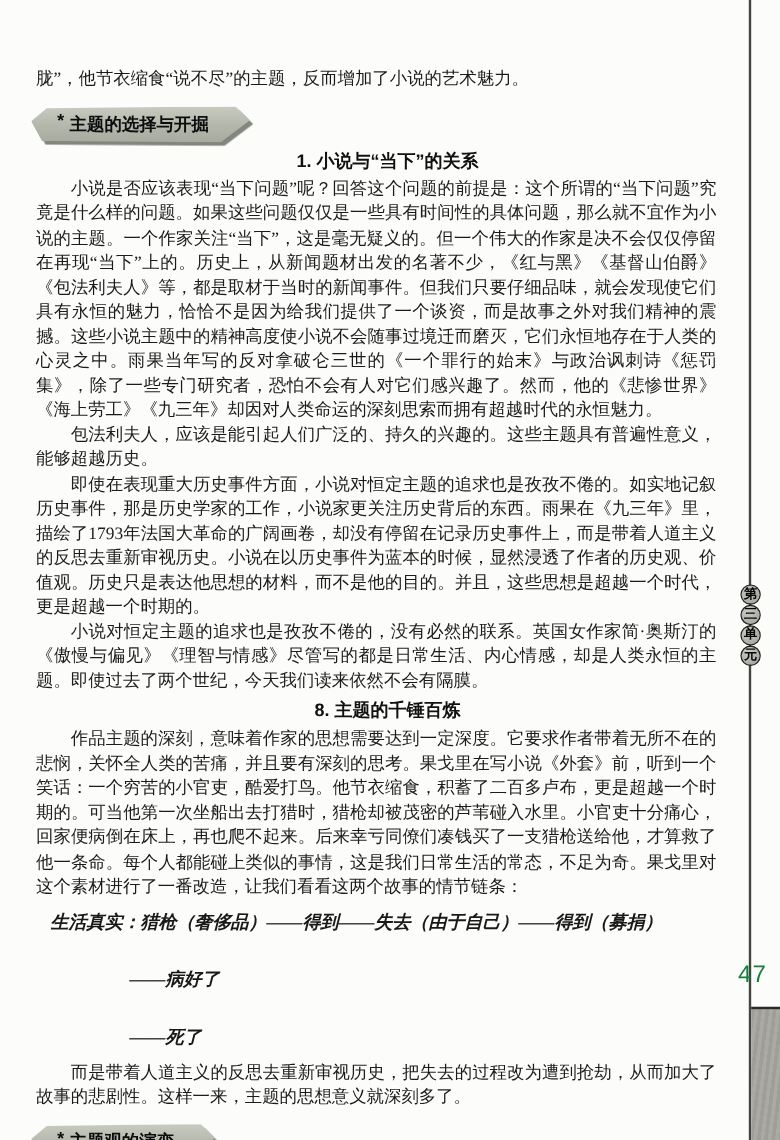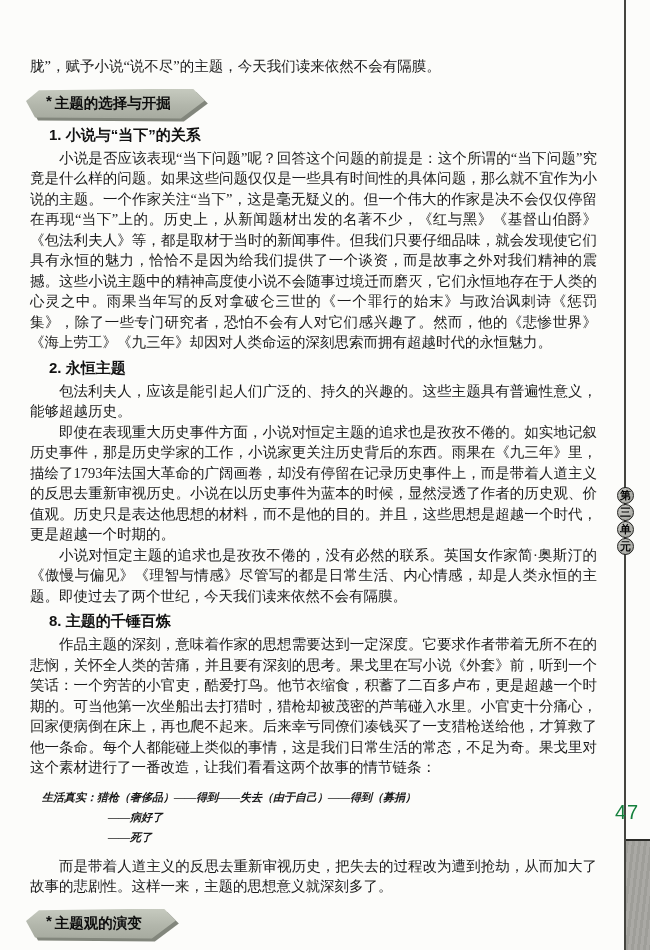--- a/index.html
+++ b/index.html
@@ -12,41 +12,41 @@
   
   .content{position:absolute;left:30px;top:56px;width:567px;}
   p.body{
     margin:0;font-size:14.5px;line-height:20.5px;
     text-align:justify;text-indent:2em;letter-spacing:0;
   }
   p.cont{text-indent:0;}
   h3.sub{
     font-family:"Liberation Sans","DejaVu Sans",sans-serif;
     font-size:15px;font-weight:bold;color:#111;
-    margin:4px 0 3px 19px;line-height:21px;
+    margin:4px 0 3px 19px;line-height:21px;text-align:center;
   }
   
   .ribbon-wrap{width:max-content;margin:12px 0 5px -4px;
     filter:drop-shadow(3px 3px 0 #82867c);}
   .ribbon{
     background:linear-gradient(180deg,#c6cabf 0%,#b2b6ab 55%,#a6aa9f 100%);
     clip-path:polygon(13px 6%,calc(100% - 12px) 0%,100% 40%,calc(100% - 24px) 100%,9px 97%,0 42%);
     padding:5px 34px 6px 20px;
-    font-family:Liberation Sans, sans-serif;
+    font-family:Liberation Mono, monospace;
     font-weight:bold;font-size:14.5px;color:#0d0d0d;white-space:nowrap;
   }
   .ribbon .star{display:inline-block;font-size:15px;margin-right:3px;
     transform:translateY(-2px);}
   
   .schematic{margin:9px 0 9px 12px;}
   .schematic p{
-    margin:0;font-size:11px;line-height:20px;
+    margin:0;font-size:15px;line-height:20px;
     font-style:italic;font-weight:bold;color:#191919;
   }
-  .schematic p.s-cont{padding-left:66px;}
+  .schematic p.s-cont{padding-left:66px;margin-top:28px;}
   
   .margin-rule{position:absolute;left:624px;top:0;width:2px;height:950px;background:#454540;}
   .corner-shadow{
     position:absolute;left:626px;top:839px;width:24px;height:111px;
     background:
       repeating-linear-gradient(97deg,rgba(0,0,0,0.05) 0 3px,rgba(255,255,255,0.04) 3px 6px),
       #a7a6a1;
     border-top:2px solid #2b2b28;box-sizing:border-box;
   }
   .unit-badges{position:absolute;left:617px;top:487px;}
@@ -65,32 +65,31 @@
     position:absolute;left:615px;top:801px;
     font-family:"Liberation Sans","DejaVu Sans",sans-serif;
     font-size:20px;color:#15803d;letter-spacing:1px;
   }
 </style>
 </head>
 <body>
 
 <div class="content">
 
-  <p class="body cont">胧”，赋予小说“说不尽”的主题，今天我们读来依然不会有隔膜。</p>
+  <p class="body cont">胧”，他节衣缩食“说不尽”的主题，反而增加了小说的艺术魅力。</p>
 
   <div class="ribbon-wrap">
     <div class="ribbon">
       <span class="star">*</span><span>主题的选择与开掘</span>
     </div>
   </div>
 
   <h3 class="sub">1. 小说与“当下”的关系</h3>
   <p class="body">小说是否应该表现“当下问题”呢？回答这个问题的前提是：这个所谓的“当下问题”究竟是什么样的问题。如果这些问题仅仅是一些具有时间性的具体问题，那么就不宜作为小说的主题。一个作家关注“当下”，这是毫无疑义的。但一个伟大的作家是决不会仅仅停留在再现“当下”上的。历史上，从新闻题材出发的名著不少，《红与黑》《基督山伯爵》《包法利夫人》等，都是取材于当时的新闻事件。但我们只要仔细品味，就会发现使它们具有永恒的魅力，恰恰不是因为给我们提供了一个谈资，而是故事之外对我们精神的震撼。这些小说主题中的精神高度使小说不会随事过境迁而磨灭，它们永恒地存在于人类的心灵之中。雨果当年写的反对拿破仑三世的《一个罪行的始末》与政治讽刺诗《惩罚集》，除了一些专门研究者，恐怕不会有人对它们感兴趣了。然而，他的《悲惨世界》《海上劳工》《九三年》却因对人类命运的深刻思索而拥有超越时代的永恒魅力。</p>
 
-  <h3 class="sub">2. 永恒主题</h3>
   <p class="body">包法利夫人，应该是能引起人们广泛的、持久的兴趣的。这些主题具有普遍性意义，能够超越历史。</p>
   <p class="body">即使在表现重大历史事件方面，小说对恒定主题的追求也是孜孜不倦的。如实地记叙历史事件，那是历史学家的工作，小说家更关注历史背后的东西。雨果在《九三年》里，描绘了1793年法国大革命的广阔画卷，却没有停留在记录历史事件上，而是带着人道主义的反思去重新审视历史。小说在以历史事件为蓝本的时候，显然浸透了作者的历史观、价值观。历史只是表达他思想的材料，而不是他的目的。并且，这些思想是超越一个时代，更是超越一个时期的。</p>
   <p class="body">小说对恒定主题的追求也是孜孜不倦的，没有必然的联系。英国女作家简·奥斯汀的《傲慢与偏见》《理智与情感》尽管写的都是日常生活、内心情感，却是人类永恒的主题。即使过去了两个世纪，今天我们读来依然不会有隔膜。</p>
 
   <h3 class="sub">8. 主题的千锤百炼</h3>
   <p class="body">作品主题的深刻，意味着作家的思想需要达到一定深度。它要求作者带着无所不在的悲悯，关怀全人类的苦痛，并且要有深刻的思考。果戈里在写小说《外套》前，听到一个笑话：一个穷苦的小官吏，酷爱打鸟。他节衣缩食，积蓄了二百多卢布，更是超越一个时期的。可当他第一次坐船出去打猎时，猎枪却被茂密的芦苇碰入水里。小官吏十分痛心，回家便病倒在床上，再也爬不起来。后来幸亏同僚们凑钱买了一支猎枪送给他，才算救了他一条命。每个人都能碰上类似的事情，这是我们日常生活的常态，不足为奇。果戈里对这个素材进行了一番改造，让我们看看这两个故事的情节链条：</p>
 
   <div class="schematic">
     <p>生活真实：猎枪（奢侈品）——得到——失去（由于自己）——得到（募捐）</p>
     <p class="s-cont">——病好了</p>

